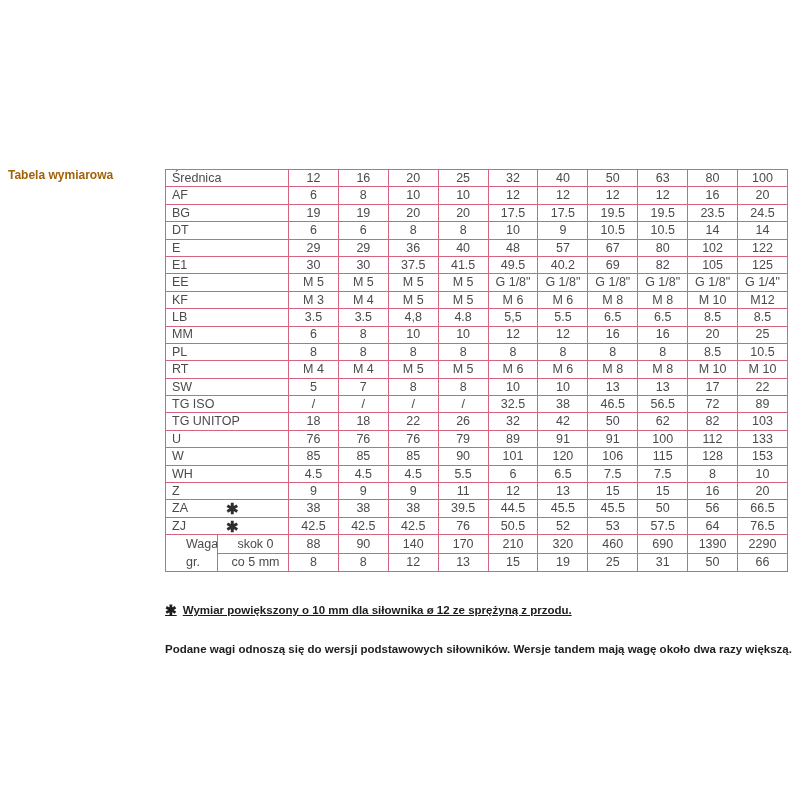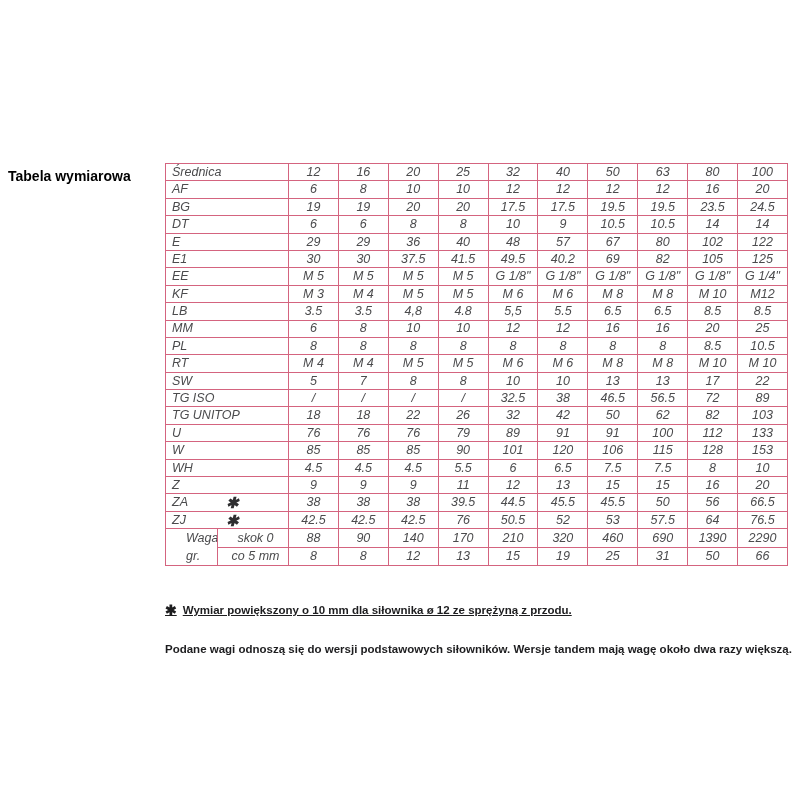--- a/index.html
+++ b/index.html
@@ -3,30 +3,29 @@
 <meta charset="utf-8">
 <style>
   * { margin: 0; padding: 0; box-sizing: border-box; }
   html, body { width: 800px; height: 800px; background: #ffffff; overflow: hidden; }
   body { font-family: "Liberation Sans", sans-serif; position: relative; }
 
   .page-title {
     position: absolute;
     left: 8px;
     top: 168px;
-    font-size: 14px;
+    font-size: 12px;
     font-weight: bold;
-    color: #000000;
+    color: #a16207;
   }
 
   .dim-table-wrap {
     position: absolute;
     left: 165px;
-    top: 163px;
-    font-style: italic;
+    top: 169px;
   }
 
   table.dim-table {
     border-collapse: collapse;
     table-layout: fixed;
     width: 622px;
   }
   table.dim-table td {
     border: 1px solid #d4647f;
     height: 17.4px;

